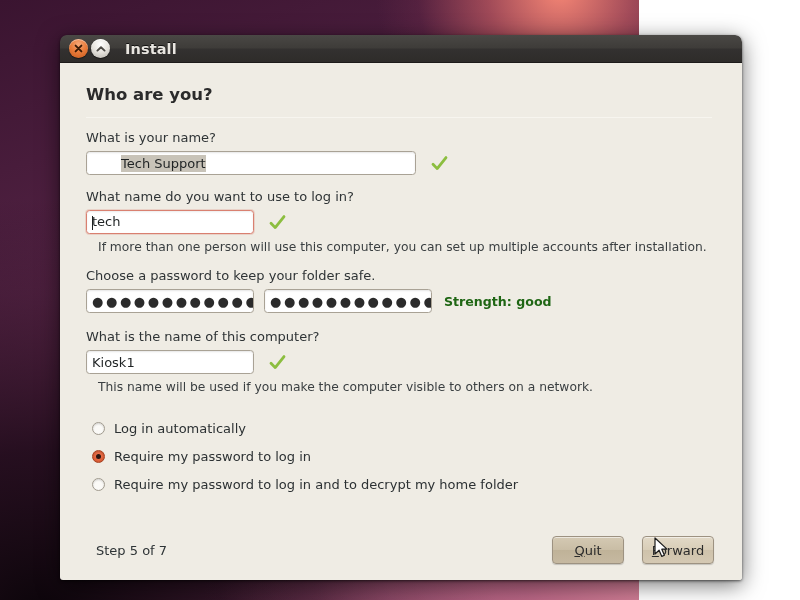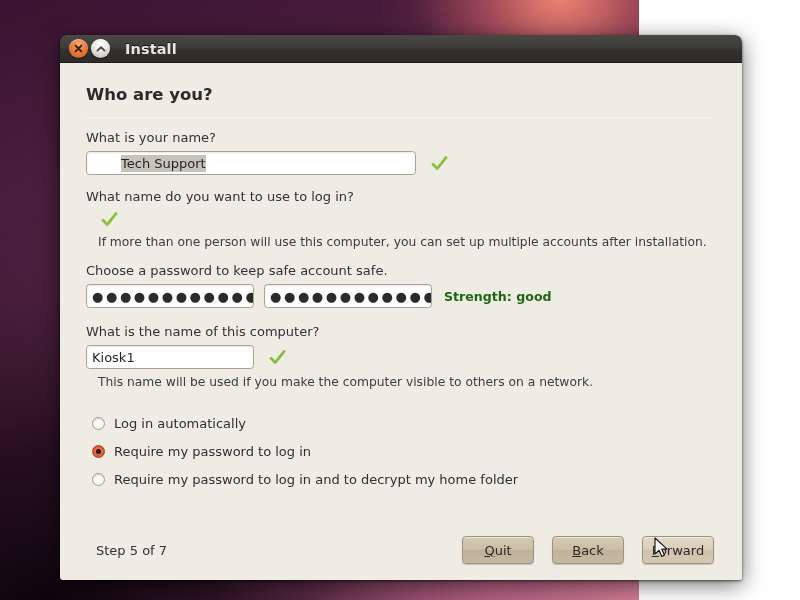--- a/index.html
+++ b/index.html
@@ -238,29 +238,32 @@
           </div>
           <span class="check">
             <svg width="19" height="19" viewBox="0 0 19 19">
               <path d="M3 10.2 L7.2 14.6 L16 3.6" stroke="#8cbe3f" stroke-width="2.8" fill="none" stroke-linecap="round" stroke-linejoin="round"></path>
             </svg>
           </span>
         </div>
 
         <div class="field-label" style="margin-top:14px;">What name do you want to use to log in?</div>
         <div class="row">
+          <div class="txt small focused">
+            <span><span class="caret"></span><span>tech</span></span>
+          </div>
           <span class="check">
             <svg width="19" height="19" viewBox="0 0 19 19">
               <path d="M3 10.2 L7.2 14.6 L16 3.6" stroke="#8cbe3f" stroke-width="2.8" fill="none" stroke-linecap="round" stroke-linejoin="round"></path>
             </svg>
           </span>
         </div>
         <div class="hint">If more than one person will use this computer, you can set up multiple accounts after installation.</div>
 
-        <div class="field-label" style="margin-top:14px;">Choose a password to keep safe account safe.</div>
+        <div class="field-label" style="margin-top:14px;">Choose a password to keep your folder safe.</div>
         <div class="row">
           <div class="txt small">
             <span class="dots">●●●●●●●●●●●●</span>
           </div>
           <div class="txt small" style="margin-left:10px;">
             <span class="dots">●●●●●●●●●●●●</span>
           </div>
           <span class="strength">Strength: good</span>
         </div>
 
@@ -293,23 +296,20 @@
         </div>
 
       </div>
 
       <div id="footer">
         <div id="step-text">Step 5 of 7</div>
         <div id="btns">
           <div class="btn">
             <span><span class="mn">Q</span><span>uit</span></span>
           </div>
-          <div class="btn">
-            <span><span class="mn">B</span><span>ack</span></span>
-          </div>
           <div class="btn hover">
             <span><span class="mn">F</span><span>orward</span></span>
           </div>
         </div>
       </div>
 
     </div>
   </div>
 
   <svg id="cursor" viewBox="0 0 14 22">

